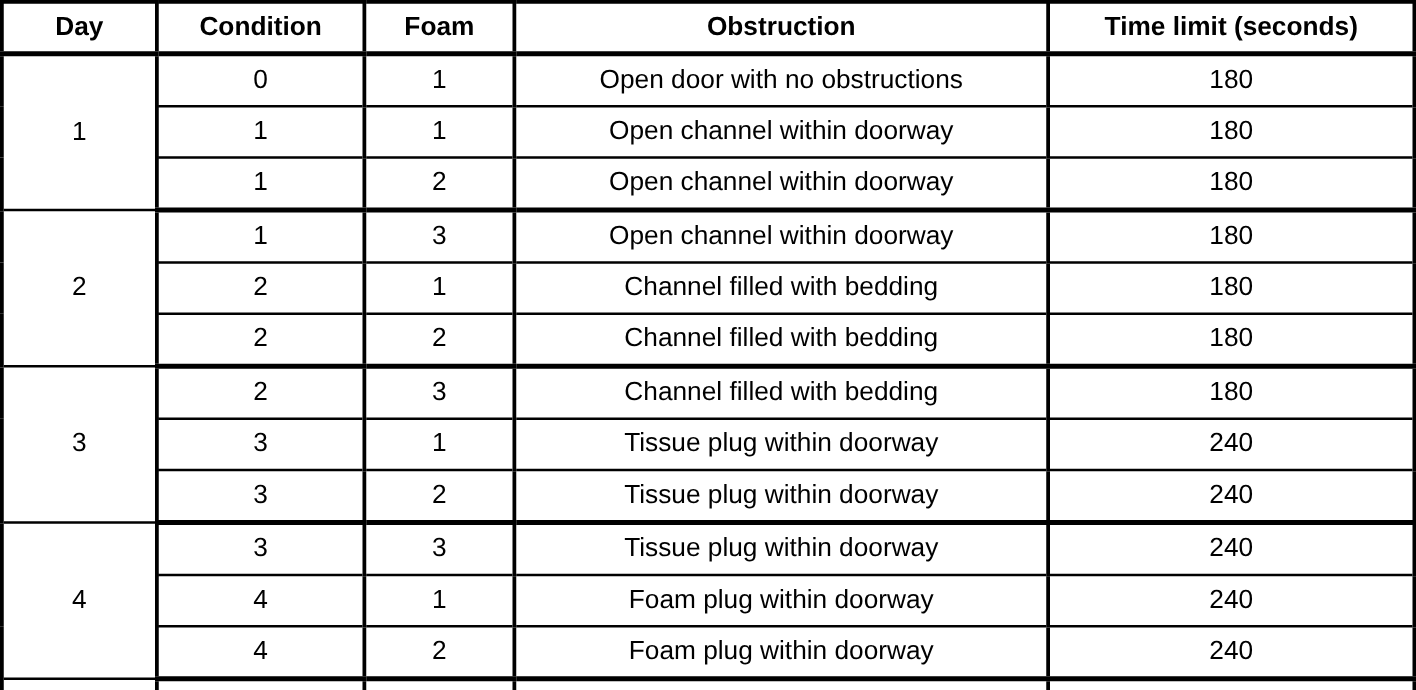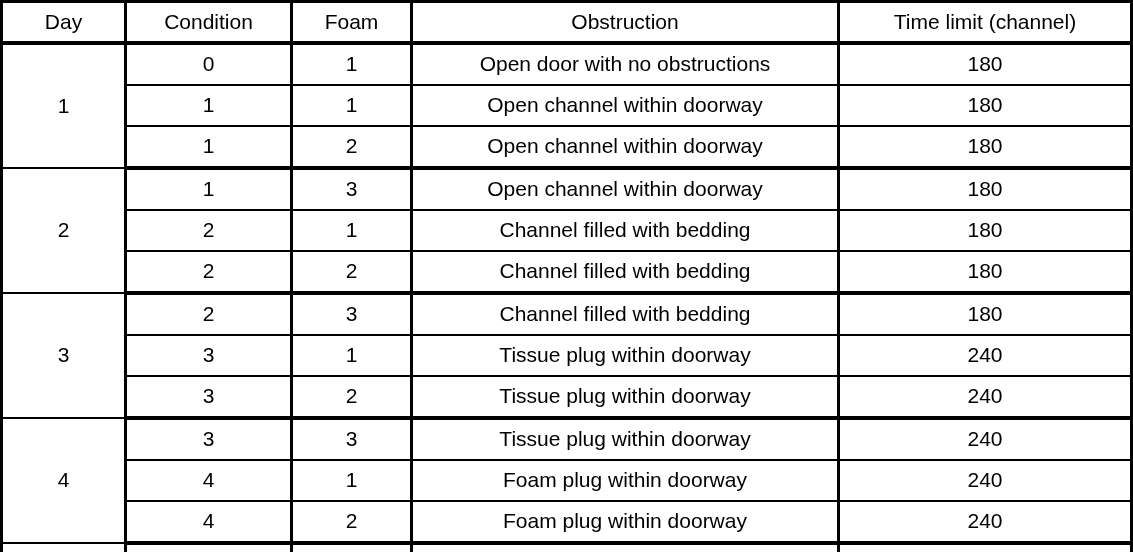--- a/index.html
+++ b/index.html
@@ -36,21 +36,21 @@
     background: #ffffff;
     line-height: 1.05;
     border-left: 3px solid #000000;
     border-right: 3px solid #000000;
     border-top: 2px solid #000000;
     border-bottom: 2px solid #000000;
     height: 39px;
   }
   
   table.schedule thead th {
-    font-weight: normal;
+    font-weight: bold;
     font-size: 21px;
     height: 38px;
     border-top: 3px solid #000000;
     border-bottom: 4px solid #000000;
   }
   
   td.day-cell {
     font-weight: bold;
     vertical-align: bottom;
     padding-bottom: 4px;
@@ -84,21 +84,21 @@
       <col class="c-trial">
       <col class="c-obs">
       <col class="c-time">
     </colgroup>
     <thead>
       <tr>
         <th>Day</th>
         <th>Condition</th>
         <th>Foam</th>
         <th>Obstruction</th>
-        <th>Time limit (channel)</th>
+        <th>Time limit (seconds)</th>
       </tr>
     </thead>
     <tbody id="table-body">
         <tr class="group-start">
           <td class="day-cell" rowspan="3">1</td>
           <td class="data-cell">0</td>
           <td class="data-cell">1</td>
           <td class="data-cell">Open door with no obstructions</td>
           <td class="data-cell">180</td>
         </tr>

